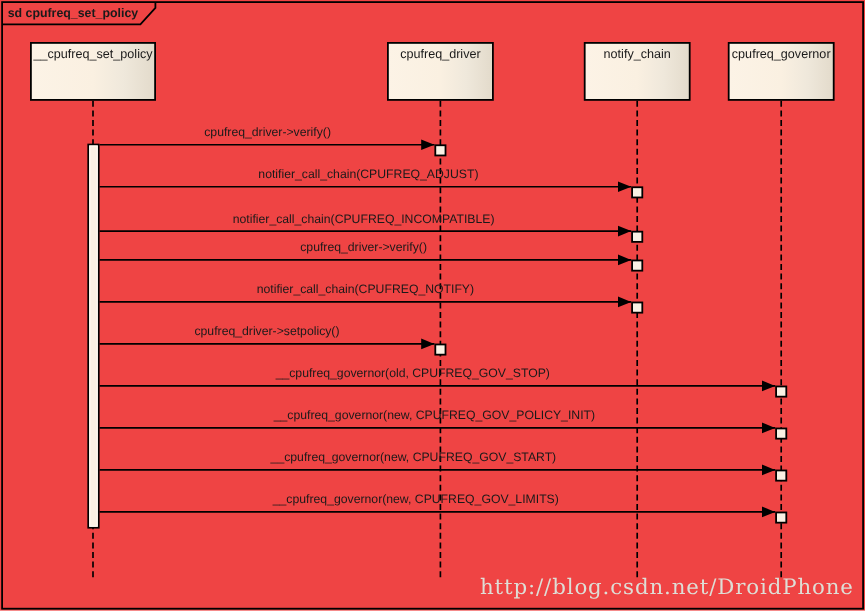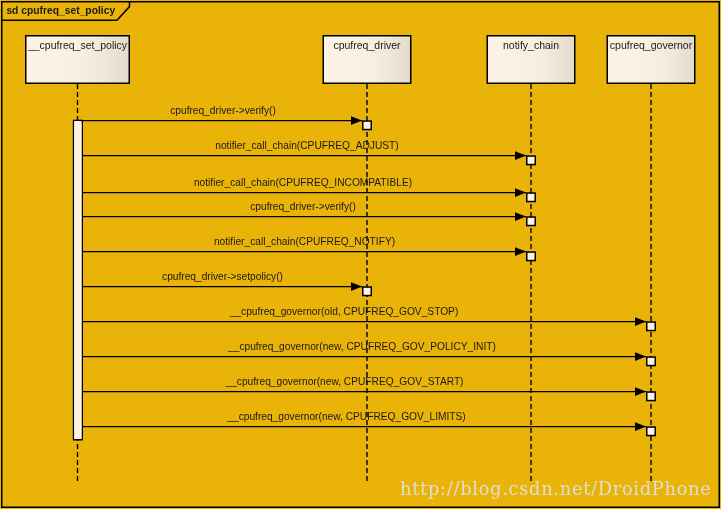--- a/index.html
+++ b/index.html
@@ -1,18 +1,18 @@
 <!DOCTYPE html>
 <html><head>
 <meta charset="utf-8">
 <title>sd cpufreq_set_policy</title>
 <style>
   html,body{margin:0;padding:0;background:#ffffff;}
   body{width:721px;height:509px;overflow:hidden;font-family:"Liberation Sans",sans-serif;}
-  #stage{position:relative;width:721px;height:509px;background:#eab308;}
+  #stage{position:relative;width:721px;height:509px;background:#ef4444;}
   svg{display:block;}
   .msglbl{font-family:"Liberation Sans",sans-serif;font-size:10.2px;fill:#1a1a1a;}
   .framelbl{font-family:"Liberation Sans",sans-serif;font-size:10.3px;font-weight:bold;fill:#1a1a1a;}
   .plbl{font-family:"Liberation Sans",sans-serif;font-size:10.5px;fill:#1a1a1a;}
   .wm{font-family:"DejaVu Serif",serif;font-size:17.8px;letter-spacing:0.72px;fill:#dedeD6;}
 </style>
 </head>
 <body>
 
 <div id="stage">

